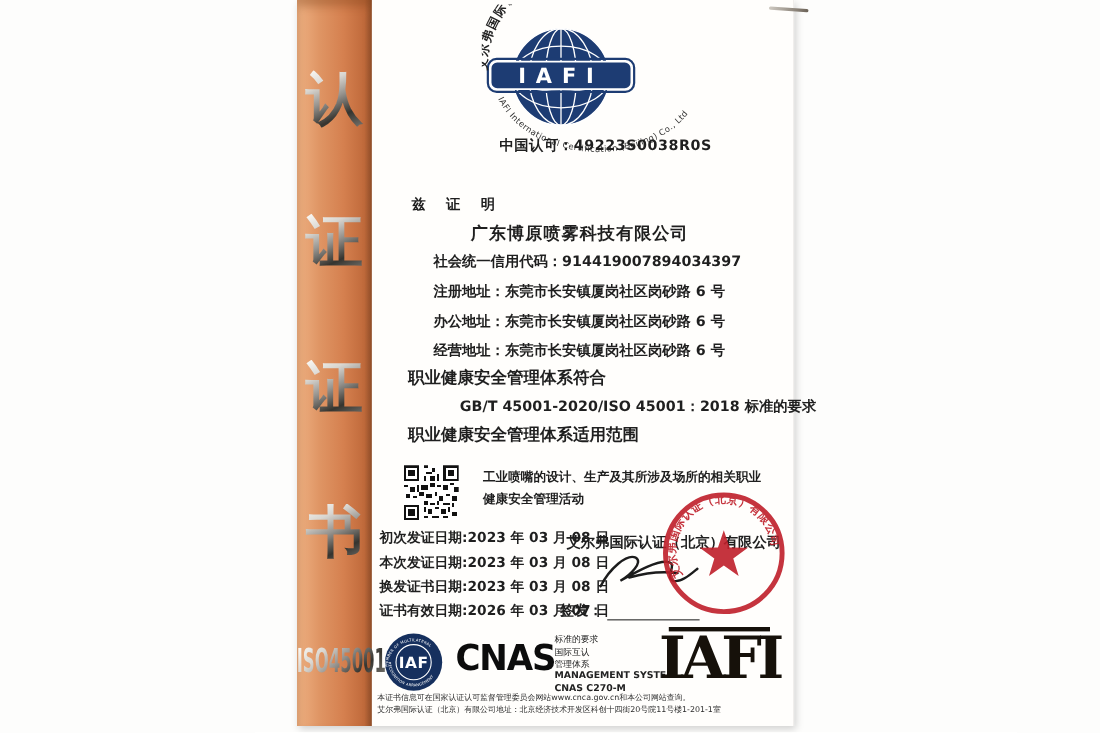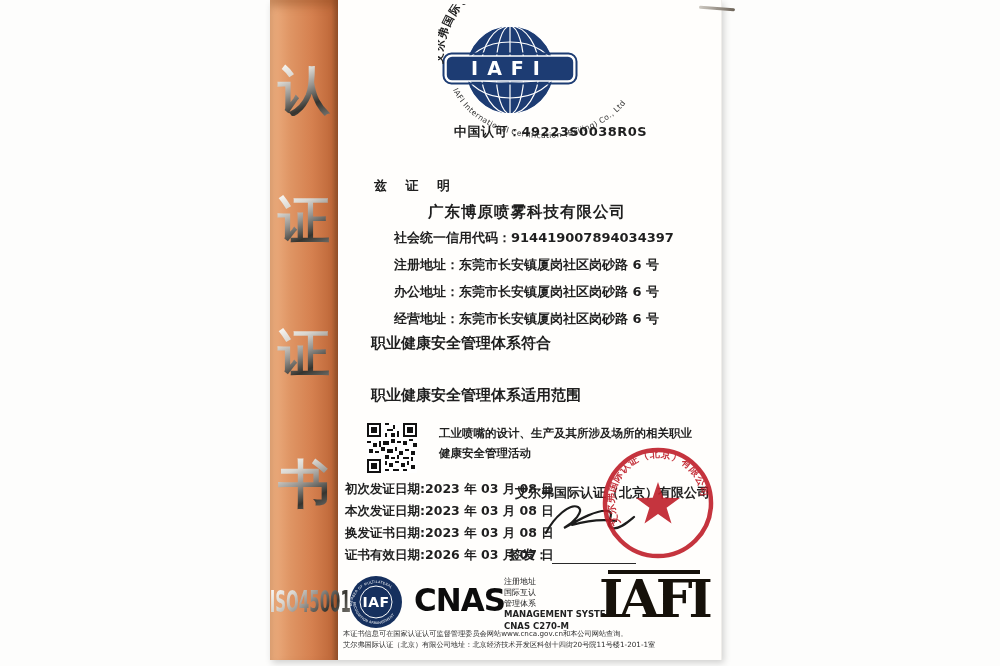--- a/index.html
+++ b/index.html
@@ -147,20 +147,21 @@
       <span>中国认可：</span><span>49223S0038R0S</span>
     </div>
 
     <div class="t certify">兹 证 明</div>
     <div class="t company">广东博原喷雾科技有限公司</div>
     <div class="t credit">社会统一信用代码：914419007894034397</div>
     <div class="t addr1">注册地址：东莞市长安镇厦岗社区岗砂路 6 号</div>
     <div class="t addr2">办公地址：东莞市长安镇厦岗社区岗砂路 6 号</div>
     <div class="t addr3">经营地址：东莞市长安镇厦岗社区岗砂路 6 号</div>
     <div class="t sysline">职业健康安全管理体系符合</div>
+    <div class="t stdline">GB/T 45001-2020/ISO 45001：2018 标准的要求</div>
     <div class="t scopetitle">职业健康安全管理体系适用范围</div>
 
     <svg class="qr" width="50" height="50" viewBox="0 0 25 25" shape-rendering="crispEdges">
       <rect x="0" y="0" width="25" height="25" fill="#ffffff"></rect>
       <g fill="#111111">
         <rect x="0" y="0" width="7" height="7"></rect>
           <rect x="1" y="1" width="5" height="5" fill="#ffffff"></rect>
           <rect x="2" y="2" width="3" height="3"></rect>
         <rect x="18" y="0" width="7" height="7"></rect>
           <rect x="19" y="1" width="5" height="5" fill="#ffffff"></rect>
@@ -254,21 +255,21 @@
         <textPath href="#iafTop" startOffset="1">MEMBER OF MULTILATERAL</textPath>
       </text>
       <text font-size="3.4" fill="#ffffff" letter-spacing="0.2">
         <textPath href="#iafBot" startOffset="1">RECOGNITION ARRANGEMENT</textPath>
       </text>
     </svg>
 
     <div class="cnas">CNAS</div>
 
     <div class="accred">
-      <div>注册地址</div>
+      <div>标准的要求</div>
       <div>国际互认</div>
       <div>管理体系</div>
       <div class="b">MANAGEMENT SYSTEM</div>
       <div class="b">CNAS C270-M</div>
     </div>
 
     <div class="iafi-mark">
       <div class="iafi-bar"></div>
       <div class="iafi-letters">IAFI</div>
     </div>

